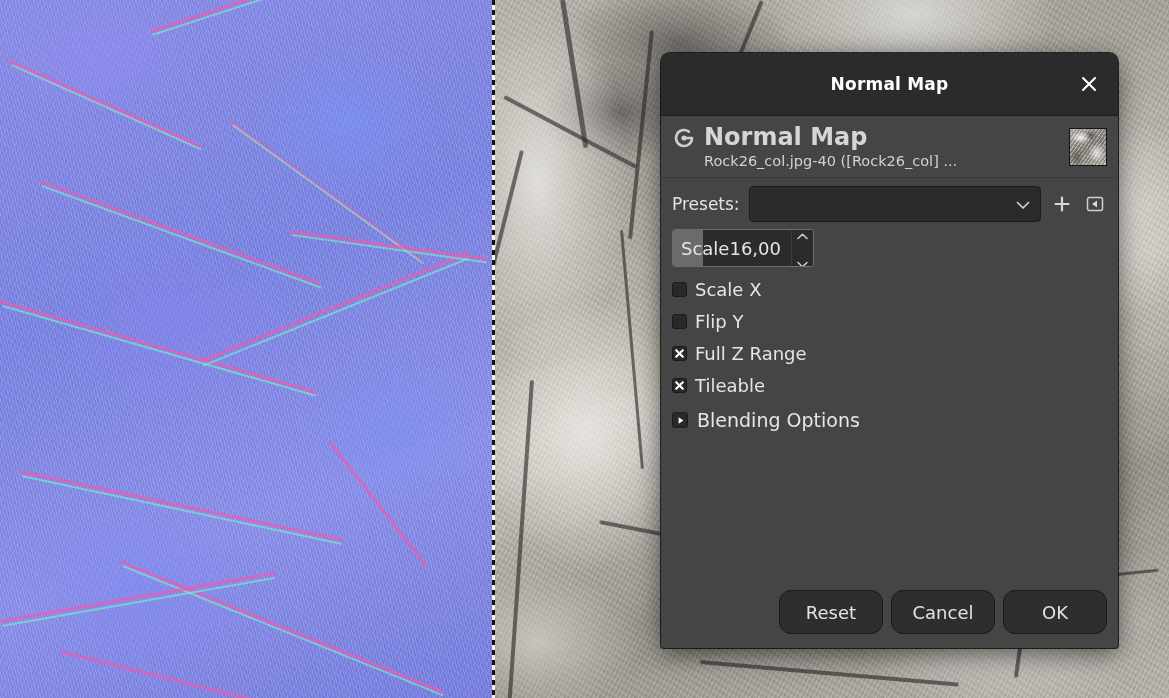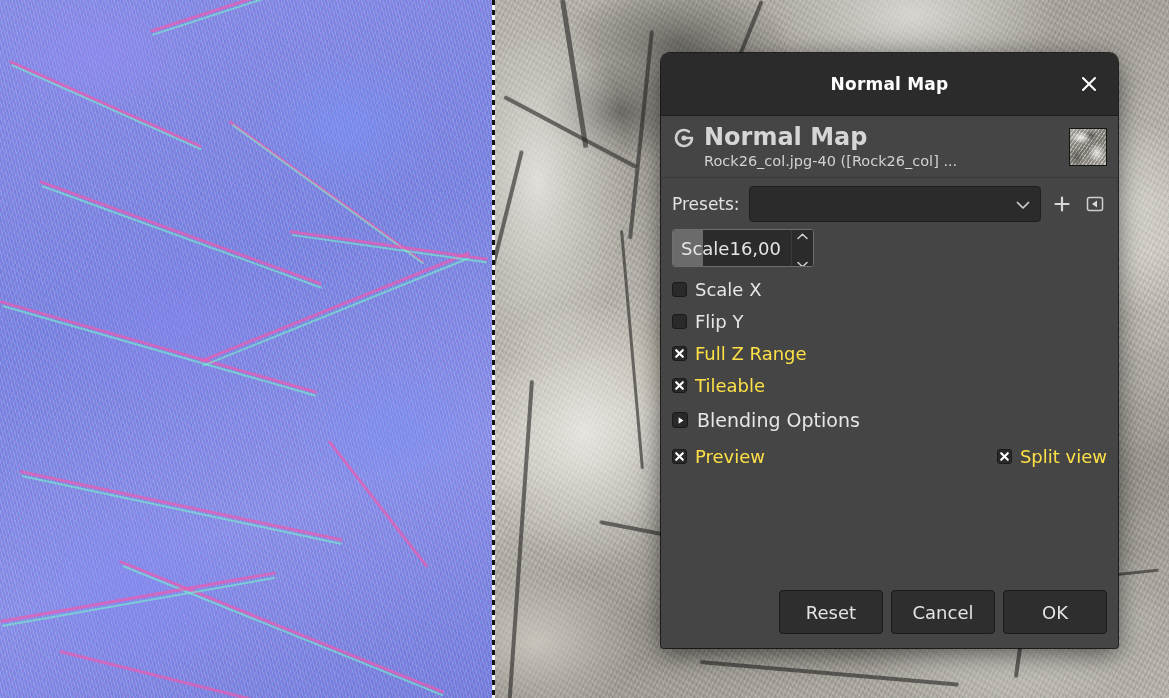--- a/index.html
+++ b/index.html
@@ -330,21 +330,21 @@
     border: 1px solid #1a1a1a;
     flex: none;
     display: flex;
     align-items: center;
     justify-content: center;
   }
   .check-label {
     font-size: 18px;
     color: #e6e6e6;
   }
-  .check-label.dim { color: #fde047; }
+  .check-label.dim { color: #e5e5e5; }
 
   
   .expander-row {
     display: flex;
     align-items: center;
     gap: 9px;
     height: 38px;
     padding: 0 11px;
     cursor: pointer;
   }
@@ -379,21 +379,21 @@
     display: flex;
     justify-content: flex-end;
     gap: 8px;
     padding: 12px 11px 14px 11px;
   }
   .btn {
     min-width: 104px;
     height: 44px;
     background: #2e2e2e;
     border: 1px solid #1b1b1b;
-    border-radius: 4px;
+    border-radius: 12px;
     color: #e4e4e4;
     font-size: 18px;
     font-family: "DejaVu Sans", "Liberation Sans", sans-serif;
     display: flex;
     align-items: center;
     justify-content: center;
     cursor: pointer;
   }
 </style>
 </head>
@@ -550,39 +550,20 @@
 
       <div class="expander-row">
         <span class="exp-box">
           <svg width="11" height="11" viewBox="0 0 11 11">
             <path d="M3.6 2.2 L8.4 5.5 L3.6 8.8 Z" fill="#ffffff"></path>
           </svg>
         </span>
         <span class="exp-label">Blending Options</span>
       </div>
 
-      <div class="preview-row">
-        <div class="check-row">
-          <span class="cbox">
-            <svg width="11" height="11" viewBox="0 0 11 11">
-              <path d="M2.2 2.2 L8.8 8.8 M8.8 2.2 L2.2 8.8" stroke="#ffffff" stroke-width="2.1" stroke-linecap="round"></path>
-            </svg>
-          </span>
-          <span class="check-label dim">Preview</span>
-        </div>
-        <div class="spacer"></div>
-        <div class="check-row">
-          <span class="cbox">
-            <svg width="11" height="11" viewBox="0 0 11 11">
-              <path d="M2.2 2.2 L8.8 8.8 M8.8 2.2 L2.2 8.8" stroke="#ffffff" stroke-width="2.1" stroke-linecap="round"></path>
-            </svg>
-          </span>
-          <span class="check-label dim">Split view</span>
-        </div>
-      </div>
 
       <div class="btn-row">
         <div class="btn">Reset</div>
         <div class="btn">Cancel</div>
         <div class="btn">OK</div>
       </div>
 
     </div>
   </div>
 </div>

